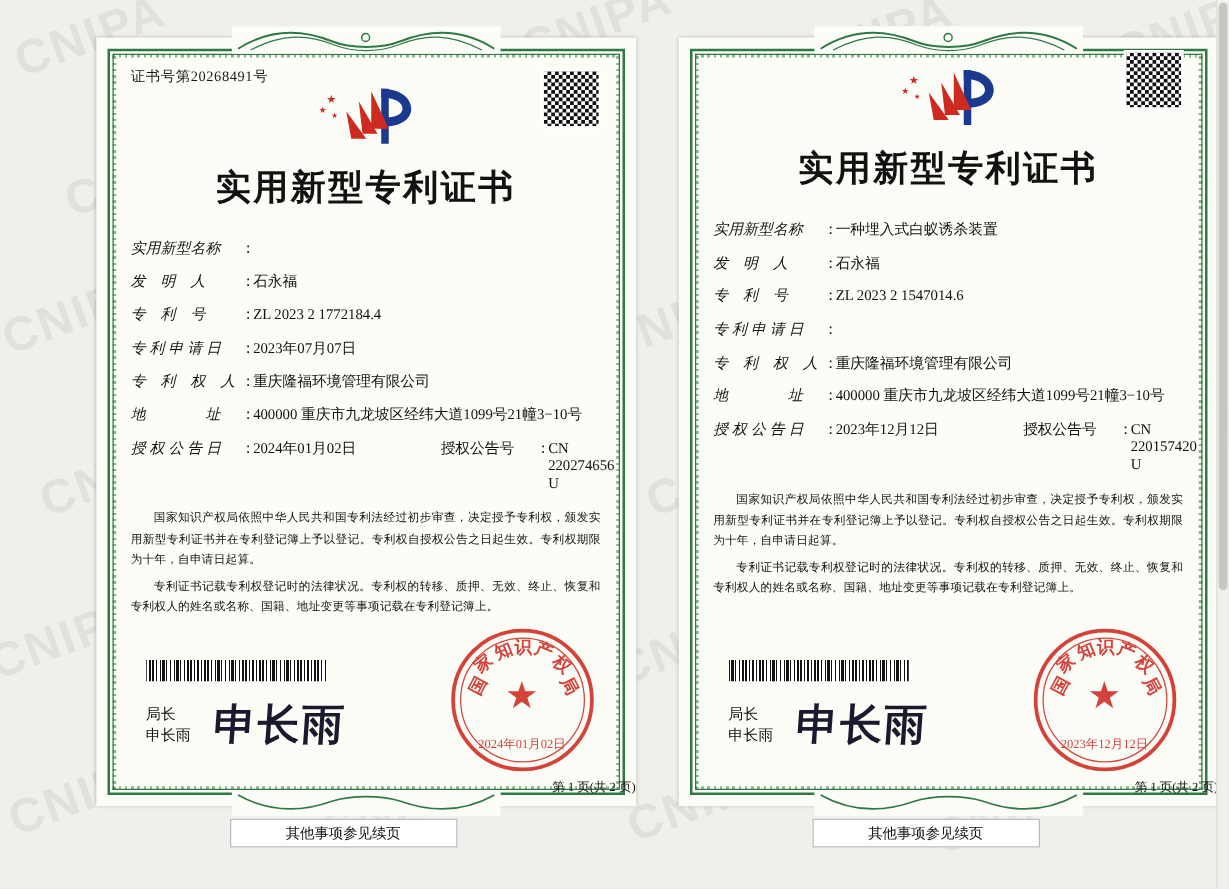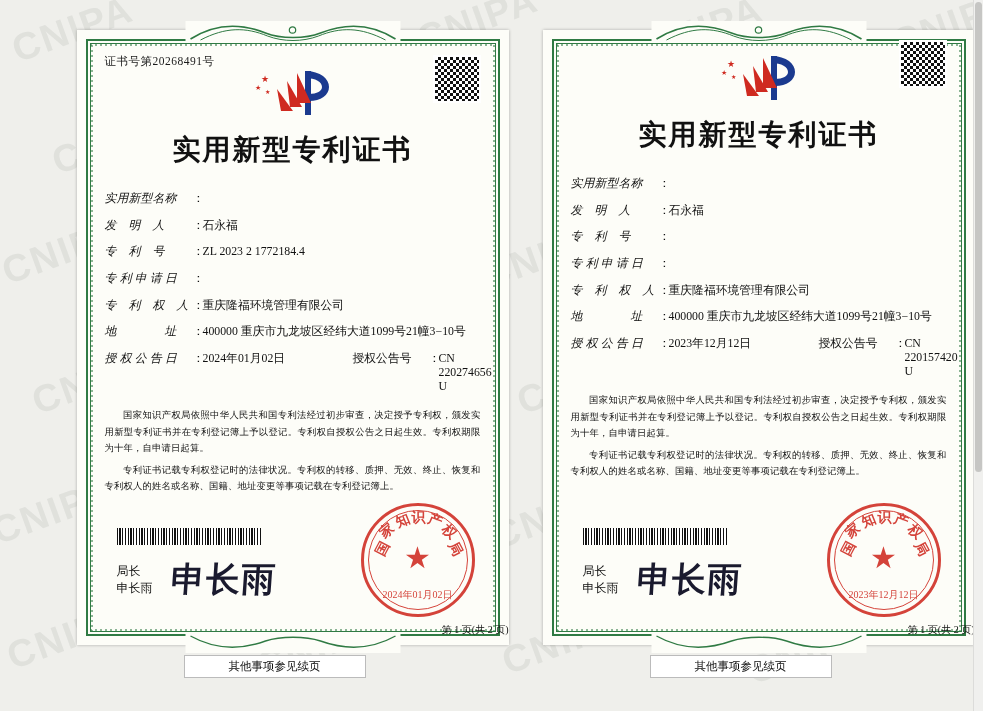--- a/index.html
+++ b/index.html
@@ -386,20 +386,21 @@
             <div class="f-value">石永福</div>
           </div>
           <div class="field">
             <div class="f-label">专　利　号</div>
             <div class="f-colon">：</div>
             <div class="f-value">ZL 2023 2 1772184.4</div>
           </div>
           <div class="field">
             <div class="f-label">专 利 申 请 日</div>
             <div class="f-colon">：</div>
+            <div class="f-value">2023年07月07日</div>
           </div>
           <div class="field">
             <div class="f-label">专　利　权　人</div>
             <div class="f-colon">：</div>
             <div class="f-value">重庆隆福环境管理有限公司</div>
           </div>
           <div class="field">
             <div class="f-label">地　　　　址</div>
             <div class="f-colon">：</div>
             <div class="f-value">400000 重庆市九龙坡区经纬大道1099号21幢3−10号</div>
@@ -484,29 +485,31 @@
           </div>
           <div class="qr"></div>
         </div>
 
         <div class="title">实用新型专利证书</div>
 
         <div class="fields">
           <div class="field">
             <div class="f-label">实用新型名称</div>
             <div class="f-colon">：</div>
+            <div class="f-value">一种埋入式白蚁诱杀装置</div>
           </div>
           <div class="field">
             <div class="f-label">发　明　人</div>
             <div class="f-colon">：</div>
             <div class="f-value">石永福</div>
           </div>
           <div class="field">
             <div class="f-label">专　利　号</div>
             <div class="f-colon">：</div>
+            <div class="f-value">ZL 2023 2 1547014.6</div>
           </div>
           <div class="field">
             <div class="f-label">专 利 申 请 日</div>
             <div class="f-colon">：</div>
           </div>
           <div class="field">
             <div class="f-label">专　利　权　人</div>
             <div class="f-colon">：</div>
             <div class="f-value">重庆隆福环境管理有限公司</div>
           </div>

